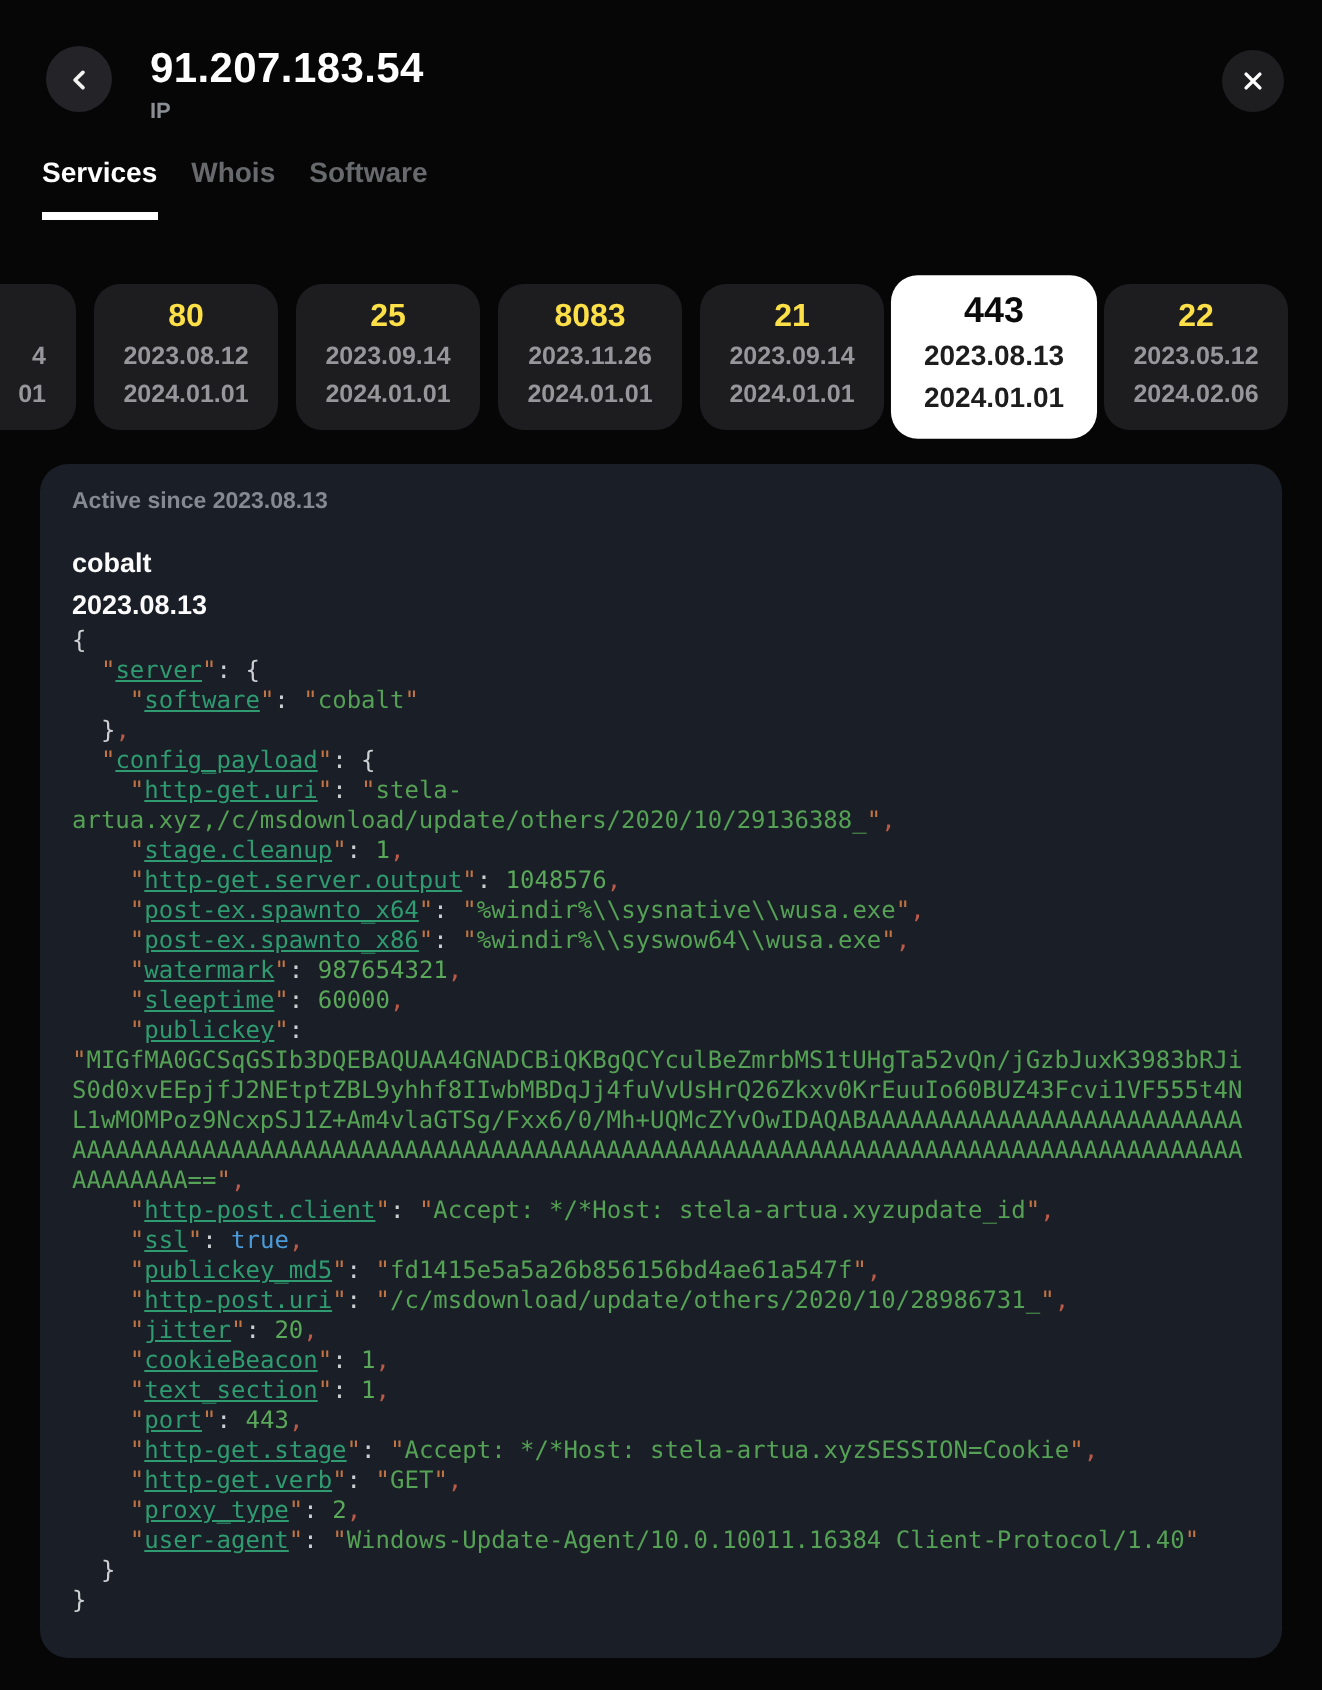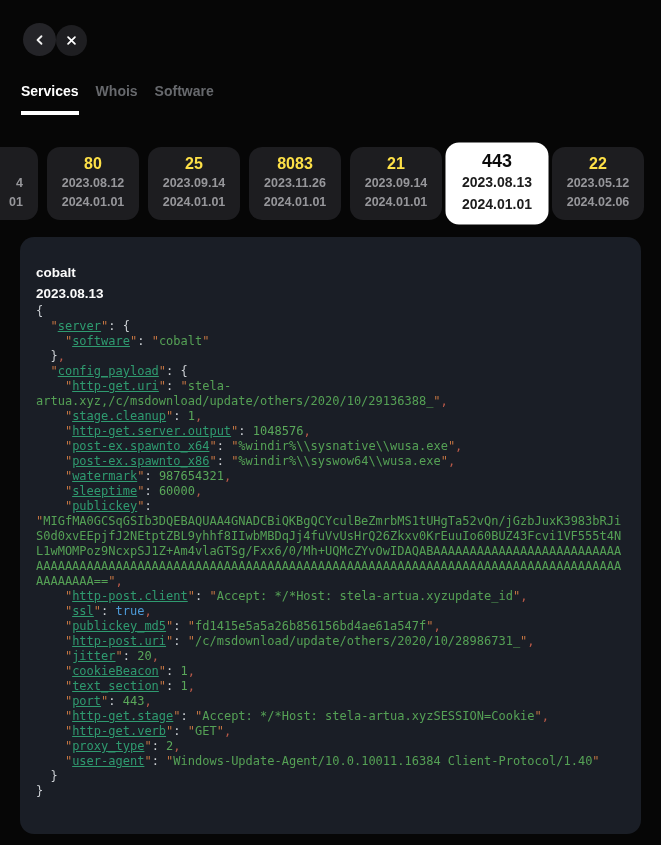--- a/index.html
+++ b/index.html
@@ -17,21 +17,21 @@
     width:33px; height:33px; border-radius:50%;
     background:#242428; border:none; cursor:pointer;
     display:flex; align-items:center; justify-content:center; flex:0 0 auto;
   }
   .circle-btn.close { width:31px; height:31px; margin-top:2px; background:#1e1e21; }
   .title-group { margin-left:19px; flex:1 1 auto; }
   .title { color:#ffffff; font-size:21px; font-weight:700; line-height:24px; letter-spacing:.2px; }
   .subtitle { color:#8b8f94; font-size:11px; font-weight:600; margin-top:3px; }
 
   
-  .tabs { display:flex; gap:17px; padding-left:21px; margin-top:27px; }
+  .tabs { display:flex; gap:17px; padding-left:21px; margin-top:16px; }
   .tab {
     background:none; border:none; cursor:pointer;
     color:#67696d; font-family:"Liberation Sans",sans-serif;
     font-size:14px; font-weight:700; line-height:16px;
     padding:0 0 12px; border-bottom:4px solid transparent;
   }
   .tab.active { color:#ffffff; border-bottom-color:var(--tab_active_underline,#ffffff); }
 
   
   .cards-viewport { width:661px; height:88px; margin-top:24px; overflow:hidden; }
@@ -75,20 +75,24 @@
 <body>
 
 <div class="screen">
 
   <header class="header">
     <button class="circle-btn back">
       <svg width="14" height="14" viewBox="0 0 24 24">
         <path d="M14.5 5.5 L7.8 12 L14.5 18.5" fill="none" stroke="#f2f2f2" stroke-width="3.2" stroke-linecap="round" stroke-linejoin="round"></path>
       </svg>
     </button>
+    <div class="title-group">
+      <h1 class="title">91.207.183.54</h1>
+      <div class="subtitle">IP</div>
+    </div>
     <button class="circle-btn close">
       <svg width="15" height="15" viewBox="0 0 24 24">
         <path d="M6.5 6.5 L17.5 17.5 M17.5 6.5 L6.5 17.5" fill="none" stroke="#ffffff" stroke-width="2.8" stroke-linecap="round"></path>
       </svg>
     </button>
   </header>
 
   <nav class="tabs">
       <button class="tab active">Services</button>
       <button class="tab">Whois</button>
@@ -129,20 +133,21 @@
         </div>
         <div class="card">
           <div class="card-port">22</div>
           <div class="card-date">2023.05.12</div>
           <div class="card-date">2024.02.06</div>
         </div>
       </div>
   </div>
 
   <section class="panel">
+    <div class="active-since">Active since 2023.08.13</div>
     <div class="meta">
       <div>cobalt</div>
       <div>2023.08.13</div>
     </div>
     <pre class="code"><span class="tp">{</span>
   <span class="tq">"</span><span class="tk">server</span><span class="tq">"</span><span class="tp">:</span> <span class="tp">{</span>
     <span class="tq">"</span><span class="tk">software</span><span class="tq">"</span><span class="tp">:</span> <span class="tq">"</span><span class="ts">cobalt</span><span class="tq">"</span>
   <span class="tp">}</span><span class="tc">,</span>
   <span class="tq">"</span><span class="tk">config_payload</span><span class="tq">"</span><span class="tp">:</span> <span class="tp">{</span>
     <span class="tq">"</span><span class="tk">http-get.uri</span><span class="tq">"</span><span class="tp">:</span> <span class="tq">"</span><span class="ts">stela-artua.xyz,/c/msdownload/update/others/2020/10/29136388_</span><span class="tq">"</span><span class="tc">,</span>

